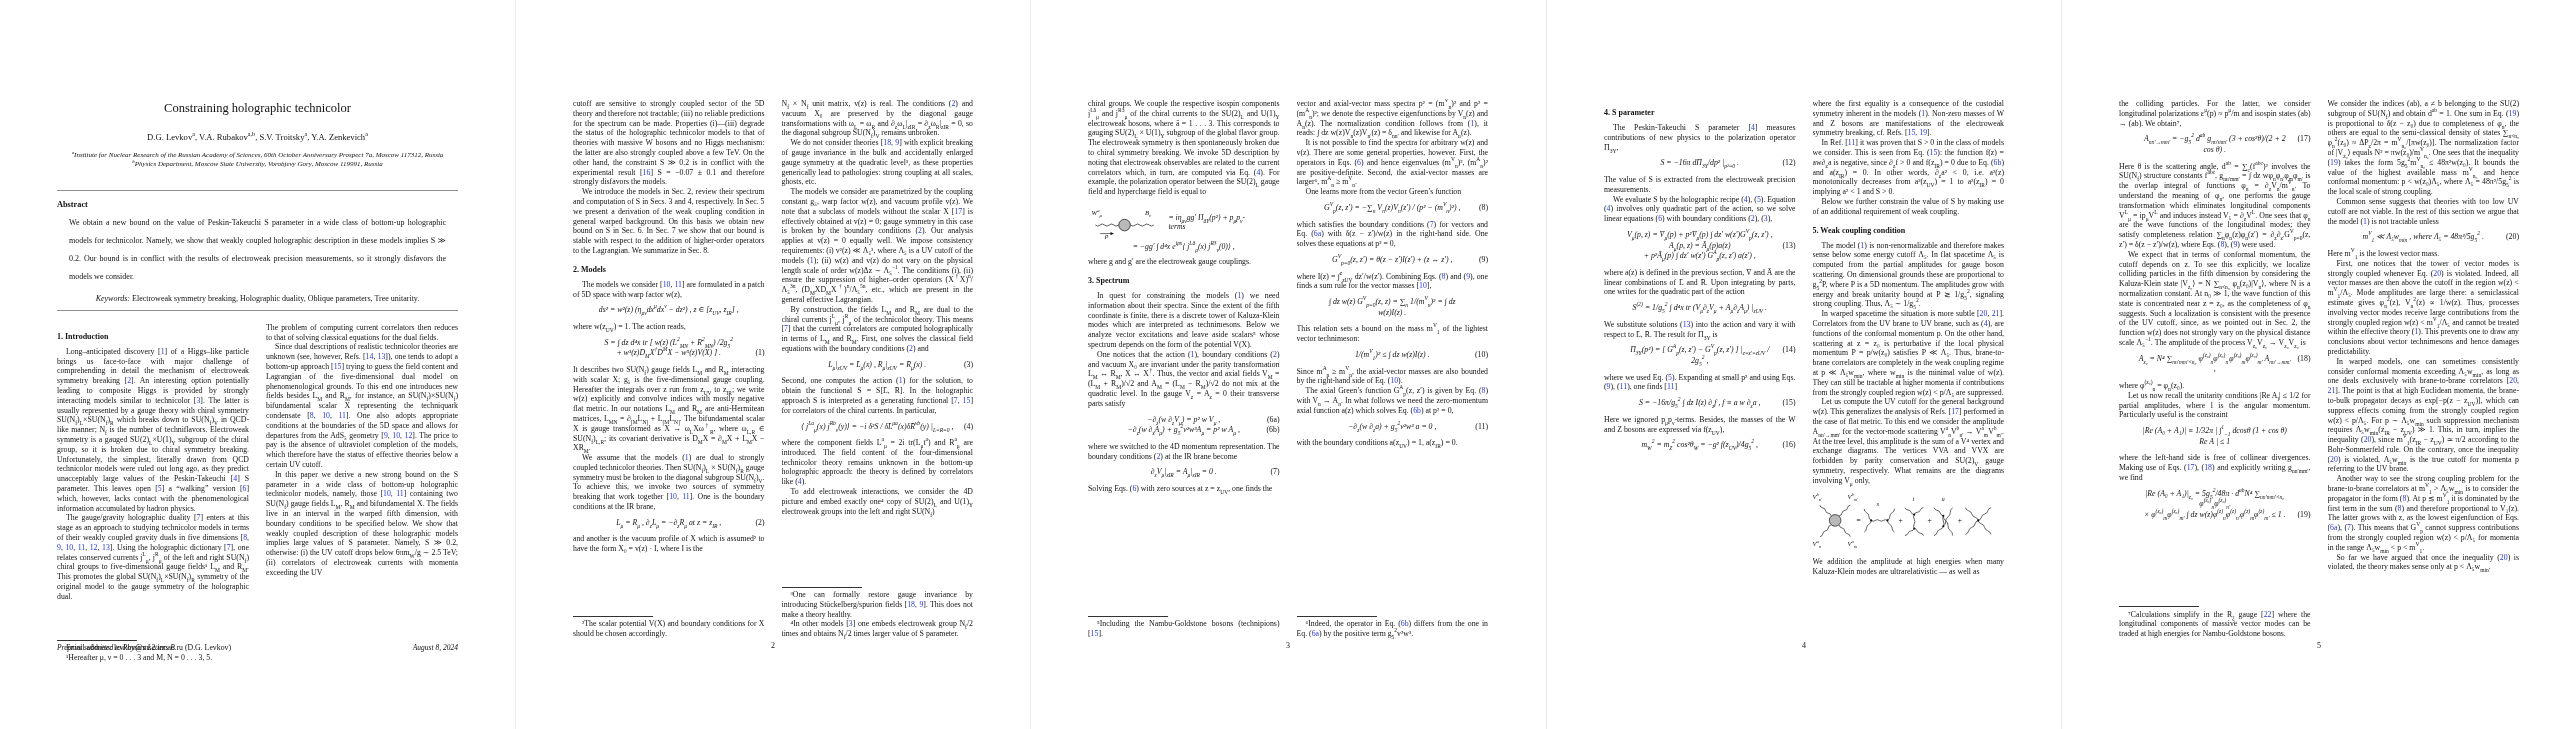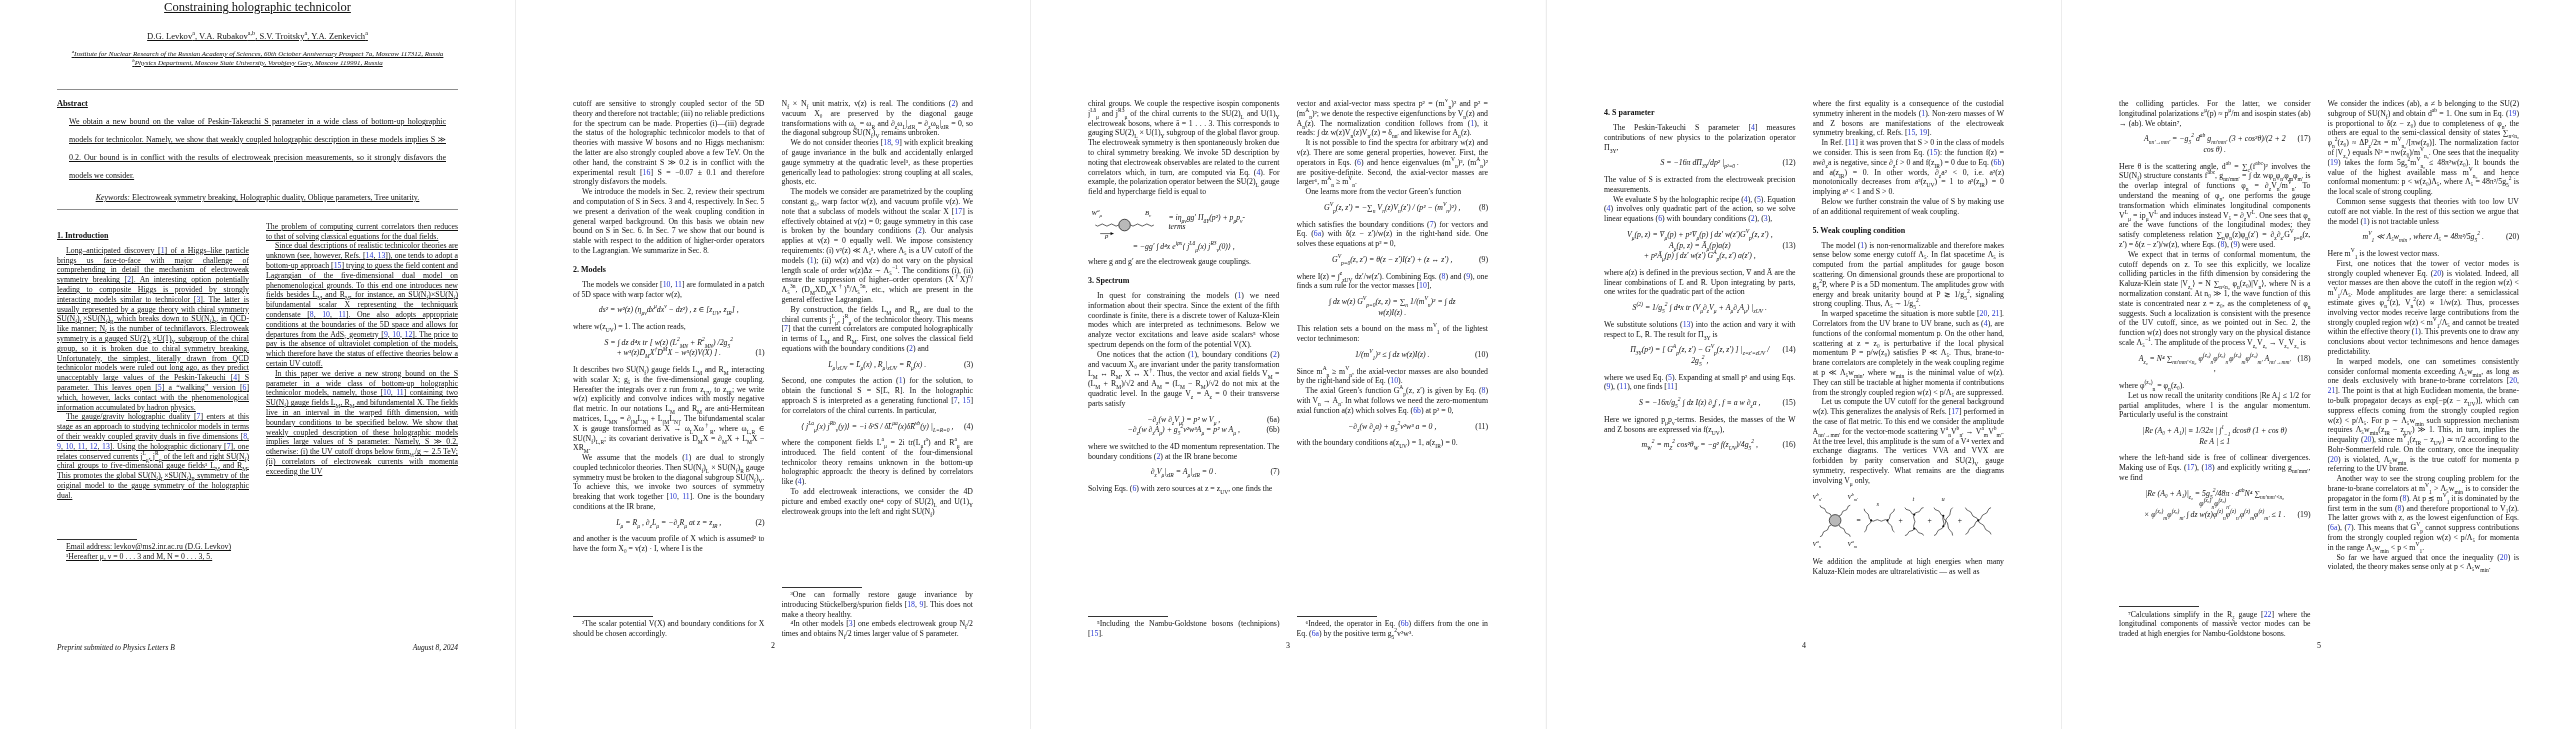--- a/index.html
+++ b/index.html
@@ -61,21 +61,21 @@
   .fsc .lbl{position:absolute;font-size:6.4px;}
 </style>
 </head>
 <body>
 
 <div id="shot">
 
   <div class="arxiv">arXiv:1201.6368v2  [hep-ph]  22 Aug 2012</div>
 
   <div class="page" style="left:0;">
-    <div class="inner" style="text-decoration:underline;">
+    <div class="inner" style="padding-top:101px;">
       <div class="title">Constraining holographic technicolor</div>
       <div class="authors">D.G. Levkov<sup>a</sup>, V.A. Rubakov<sup>a,b</sup>, S.V. Troitsky<sup>a</sup>, Y.A. Zenkevich<sup>a</sup></div>
       <div class="affil"><sup>a</sup>Institute for Nuclear Research of the Russian Academy of Sciences, 60th October Anniversary Prospect 7a, Moscow 117312, Russia</div>
       <div class="affil"><sup>b</sup>Physics Department, Moscow State University, Vorobjevy Gory, Moscow 119991, Russia</div>
       <hr class="rule r1">
       <div class="abs-h">Abstract</div>
       <div class="abstract">We obtain a new bound on the value of Peskin-Takeuchi S parameter in a wide class of bottom-up holographic models for technicolor. Namely, we show that weakly coupled holographic description in these models implies S ≫ 0.2. Our bound is in conflict with the results of electroweak precision measurements, so it strongly disfavors the models we consider.</div>
       <div class="keywords"><span class="kw-label">Keywords:</span> <span>Electroweak symmetry breaking, Holographic duality, Oblique parameters, Tree unitarity.</span></div>
       <hr class="rule">
       <div class="cols p1cols h1cols">

